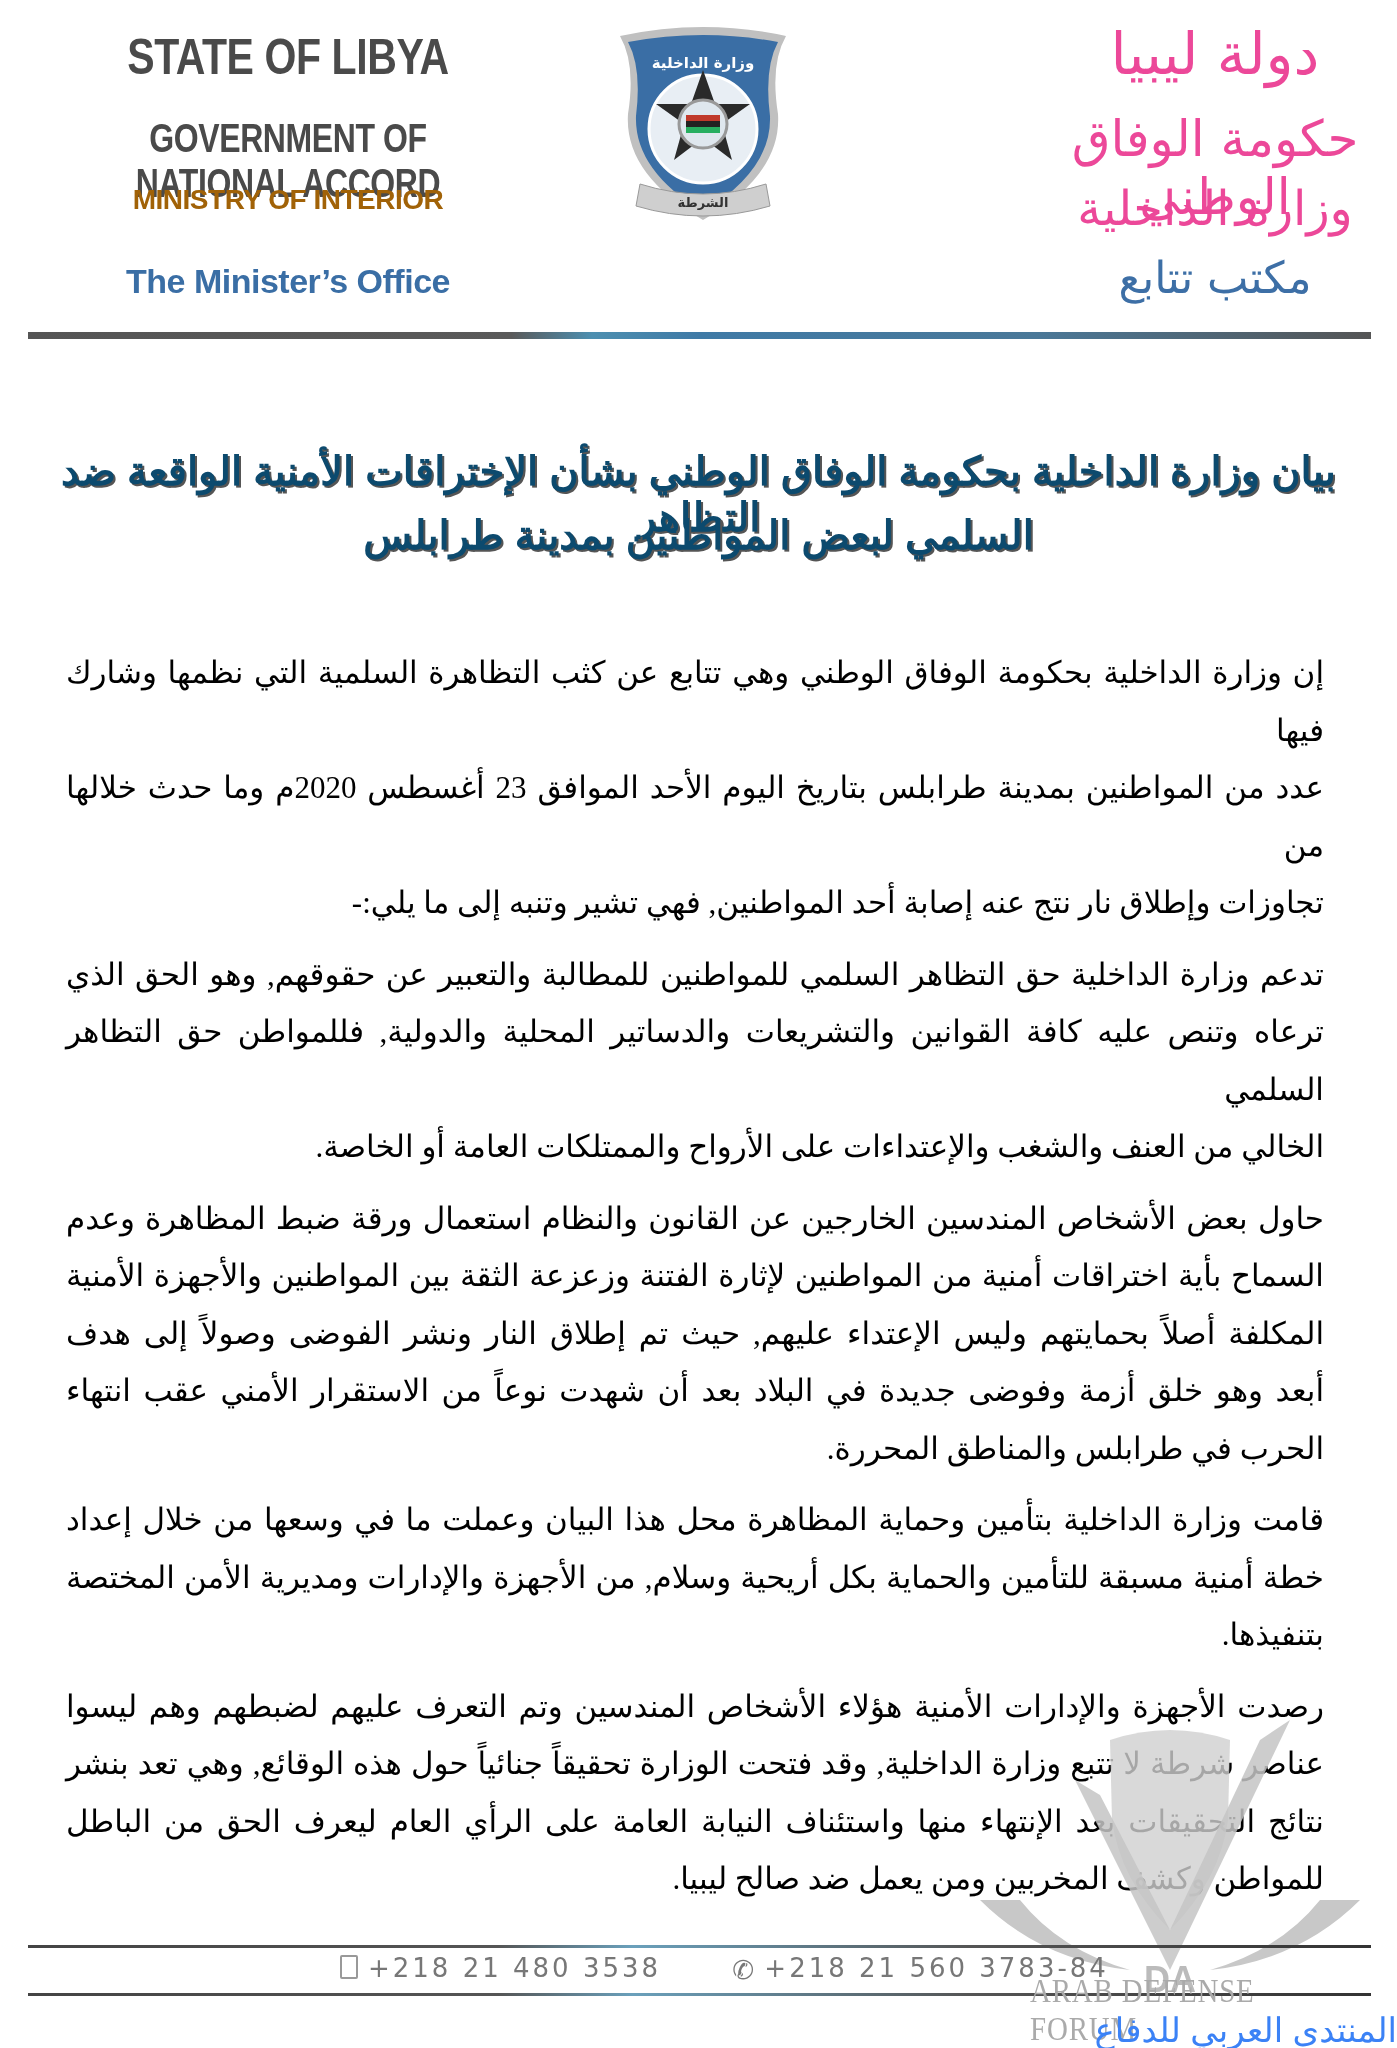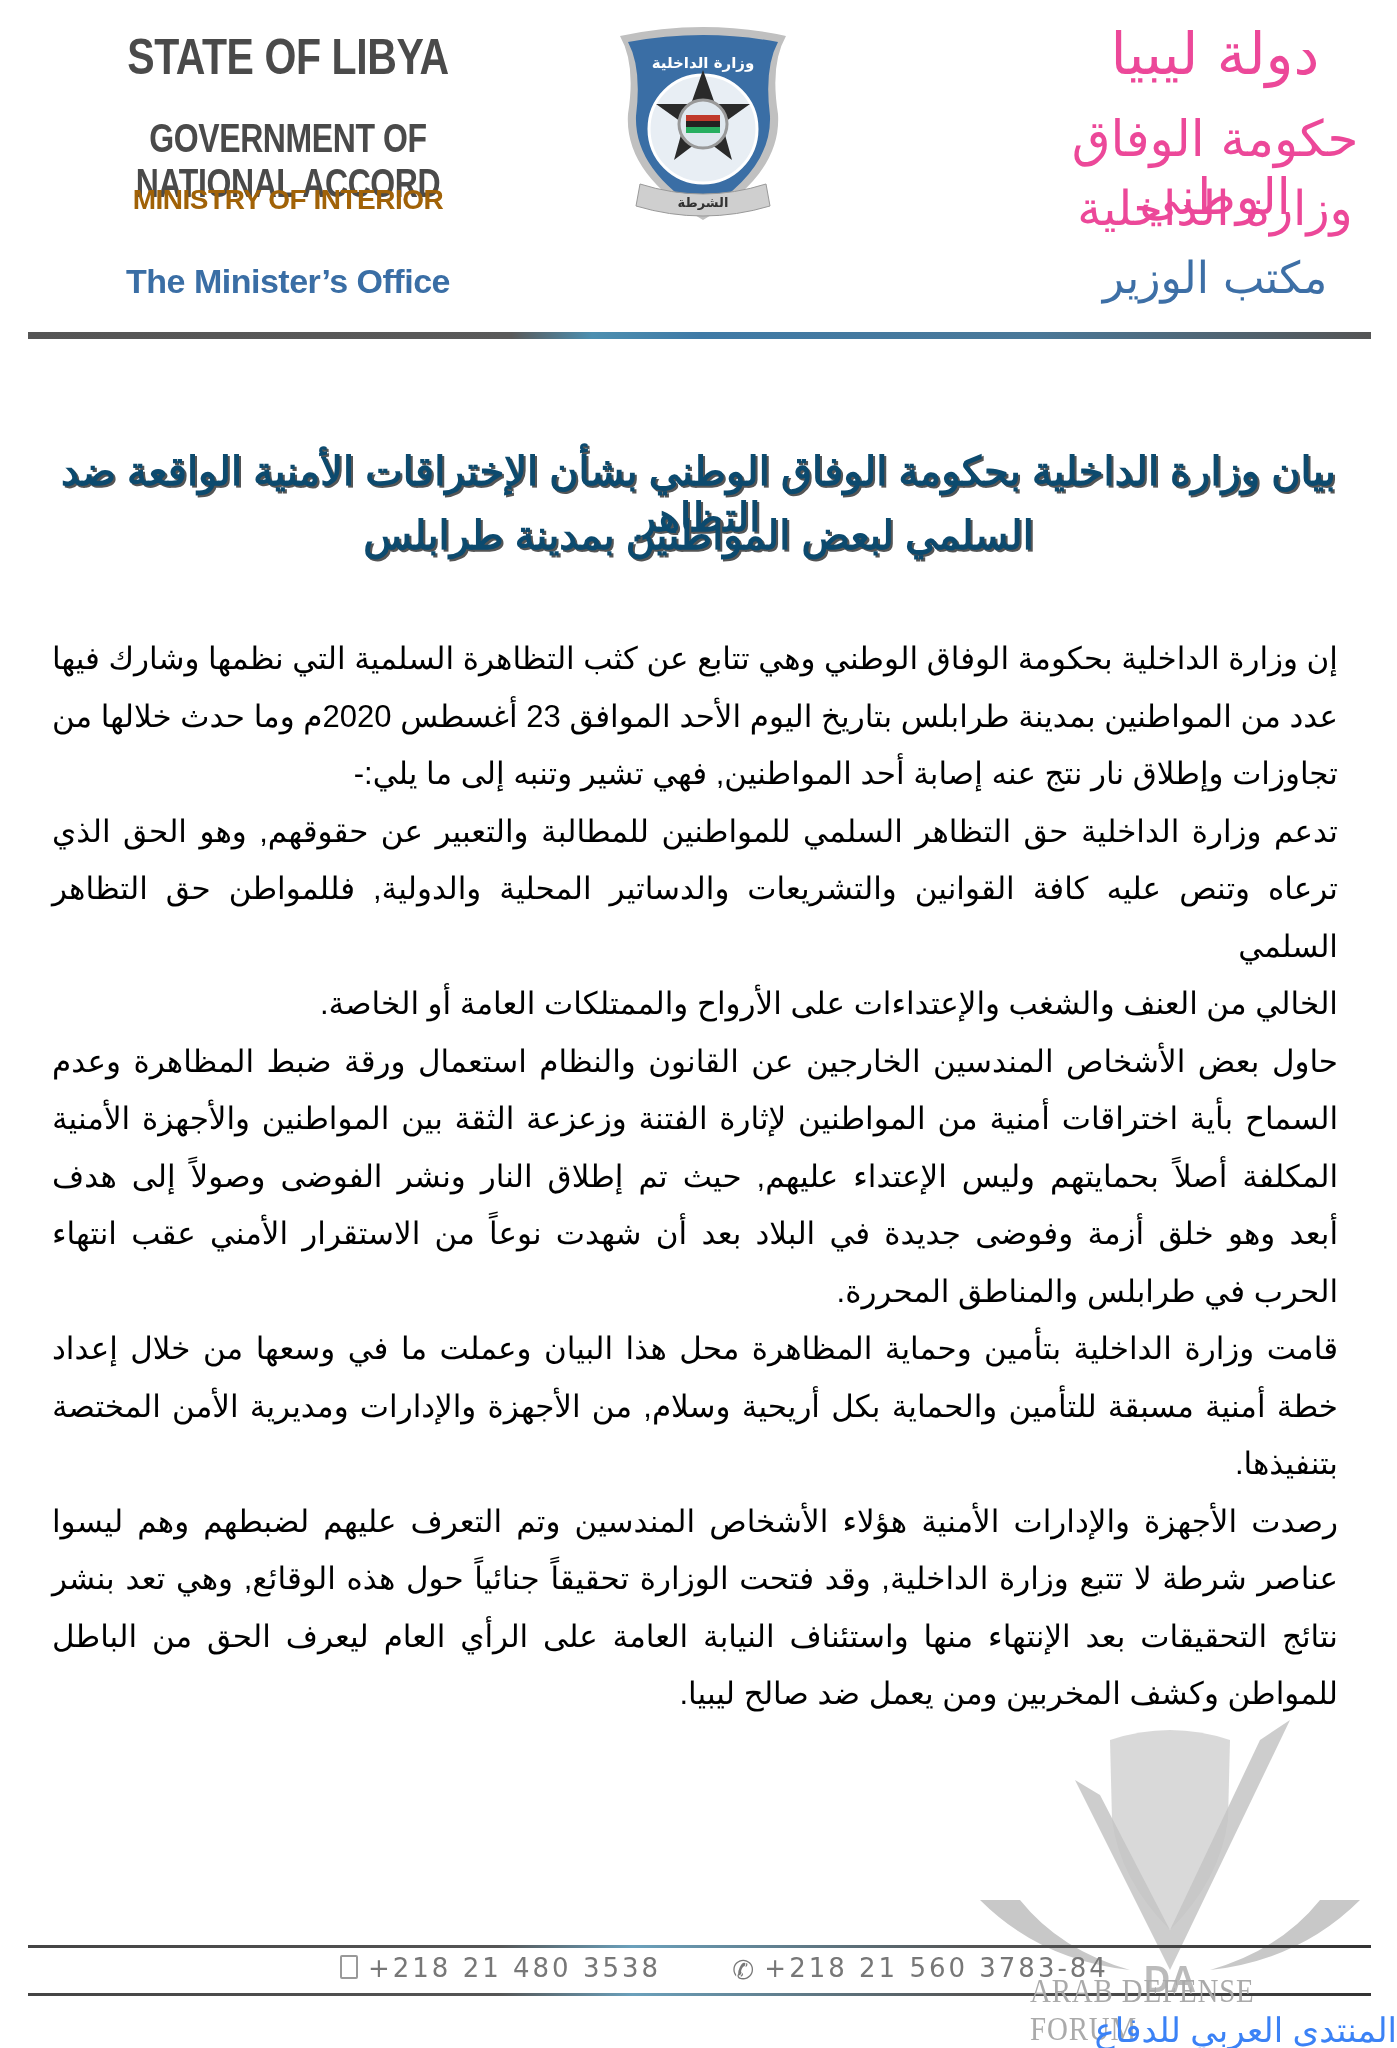--- a/index.html
+++ b/index.html
@@ -14,21 +14,21 @@
   .ar1 { top:20px; font-size:58px; }
   .ar2 { top:110px; font-size:50px; }
   .ar3 { top:180px; font-size:48px; }
   .ar4 { top:252px; font-size:44px; color:#3d6fa6; }
   .rule-top { position:absolute; left:28px; width:1343px; top:332px; height:7px;
     background:linear-gradient(90deg,#555 0%,#5a5a5a 36%,#4d8fb0 42%,#3f7aa6 50%,#4a7898 75%,#555 100%); }
   .title { position:absolute; left:40px; right:40px; text-align:center; direction:rtl; font-weight:bold; font-size:40px; color:#0c4a6e; text-shadow:2px 2px 0 #555; }
   .t1 { top:448px; }
   .t2 { top:512px; }
   .body { position:absolute; left:52px; width:1286px; top:630px; direction:rtl; text-align:justify; font-size:31px; line-height:57.5px; color:#000; }
-  .body p { margin:0; text-align-last:right; }
+  .body p { margin:14px; text-align-last:right;font-family:Liberation Serif, serif; }
   .body .line { display:block; text-align:justify; text-align-last:justify; }
   .body .line.last { text-align-last:right; }
   .watermark { position:absolute; left:960px; top:1700px; width:420px; height:330px; }
   .wm-text { position:absolute; left:1030px; top:1972px; font-family:"Liberation Serif", serif; font-size:34px; color:#aaa; letter-spacing:1px; transform:scaleX(0.85); transform-origin:left; }
   .wm-ar { position:absolute; left:1022px; top:2010px; font-size:34px; color:#3b82f6; direction:rtl; }
   .rule-f1, .rule-f2 { position:absolute; left:28px; width:1343px; height:3px;
     background:linear-gradient(90deg,#444 0%,#555 35%,#6aa0bb 45%,#555 70%,#333 100%); }
   .rule-f1 { top:1945px; }
   .rule-f2 { top:1993px; }
   .footer { position:absolute; top:1953px; left:340px; font-family:"DejaVu Sans", sans-serif; font-size:26px; color:#777; letter-spacing:3px; white-space:nowrap; }
@@ -54,21 +54,21 @@
   <rect x="76" y="91" width="34" height="6" fill="#c0392b"></rect>
   <rect x="76" y="97" width="34" height="6" fill="#222"></rect>
   <rect x="76" y="103" width="34" height="6" fill="#27ae60"></rect>
   <path d="M30 160 Q93 180 156 160 L160 182 Q93 202 26 182 Z" fill="#cfcfcf" stroke="#999"></path>
   <text x="93" y="183" text-anchor="middle" font-family="DejaVu Sans, sans-serif" font-size="13" font-weight="bold" fill="#333">الشرطة</text>
 </svg>
 
 <div class="ar-head ar1">دولة ليبيا</div>
 <div class="ar-head ar2">حكومة الوفاق الوطني</div>
 <div class="ar-head ar3">وزارة الداخلية</div>
-<div class="ar-head ar4">مكتب الوزير</div>
+<div class="ar-head ar4">مكتب تتابع</div>
 
 <div class="rule-top"></div>
 
 <div class="title t1">بيان وزارة الداخلية بحكومة الوفاق الوطني بشأن الإختراقات الأمنية الواقعة ضد التظاهر</div>
 <div class="title t2">السلمي لبعض المواطنين بمدينة طرابلس</div>
 
 <div class="body" id="body">
     <p>
       <span class="line">إن وزارة الداخلية بحكومة الوفاق الوطني وهي تتابع عن كثب التظاهرة السلمية التي نظمها وشارك فيها</span>
       <span class="line">عدد من المواطنين بمدينة طرابلس بتاريخ اليوم الأحد الموافق 23 أغسطس 2020م وما حدث خلالها من</span>

